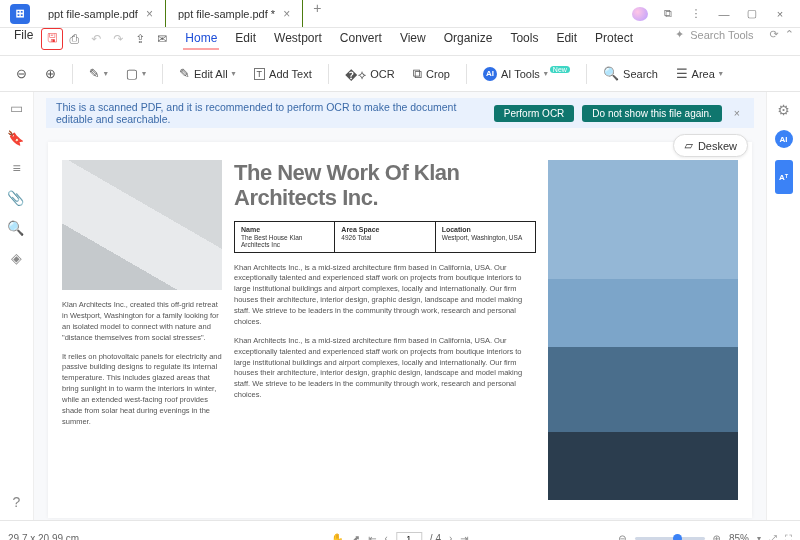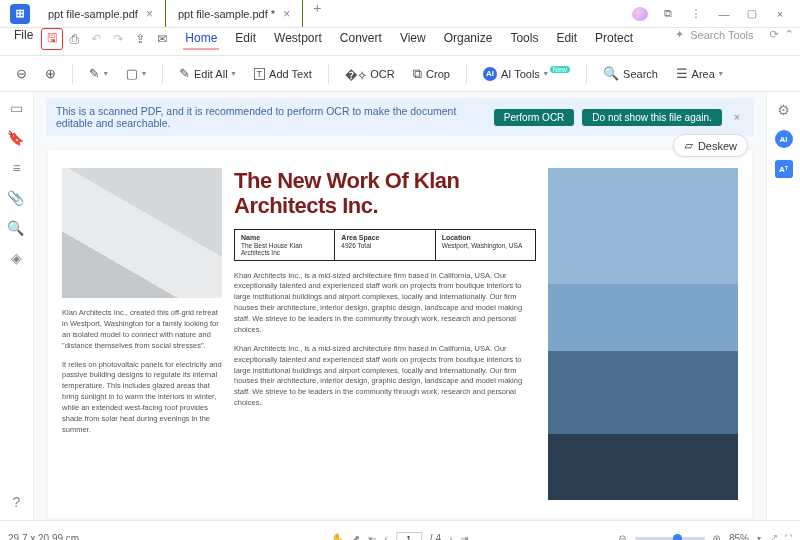--- a/index.html
+++ b/index.html
@@ -27,40 +27,40 @@
 .tbtn .ico{font-size:13px;color:#555}
 .tbtn .caret{font-size:8px;color:#888}
 .ai-dot{width:14px;height:14px;border-radius:50%;background:#2f6fe6;color:#fff;font-size:8px;display:flex;align-items:center;justify-content:center;font-weight:bold}
 .new-badge{font-size:7px;background:#3dd6c4;color:#fff;padding:0 3px;border-radius:6px;margin-left:-2px;margin-top:-8px}
 .vsep{width:1px;height:20px;background:#e2e2e2;margin:0 4px}
 .main{display:flex;height:428px}
 .leftrail{width:34px;border-right:1px solid #eee;display:flex;flex-direction:column;align-items:center;padding-top:8px;gap:14px;color:#888}
 .leftrail span{cursor:pointer;font-size:14px}
 .leftrail .help{margin-top:auto;margin-bottom:10px}
 .canvas-wrap{flex:1;position:relative;background:#f8f9fb;display:flex;flex-direction:column}
-.ocr-bar{margin:6px 12px 0;height:38px;background:#e9f1fd;display:flex;align-items:center;padding:0 10px;font-size:10.5px;color:#3b6aa8;gap:8px}
+.ocr-bar{margin:6px 12px 0;height:30px;background:#e9f1fd;display:flex;align-items:center;padding:0 10px;font-size:10.5px;color:#3b6aa8;gap:8px}
 .ocr-msg{flex:1}
 .ocr-btn{background:#0f766e;color:#fff;padding:3px 10px;border-radius:3px;font-size:10px;cursor:pointer}
 .ocr-close{color:#888;cursor:pointer;padding:0 4px}
 .deskew{position:absolute;top:42px;right:18px;background:#fff;border:1px solid #ddd;border-radius:14px;padding:4px 10px;display:flex;align-items:center;gap:5px;font-size:11px;box-shadow:0 1px 3px rgba(0,0,0,.08);cursor:pointer}
 .page{flex:1;margin:14px 14px 2px;background:#fff;box-shadow:0 0 4px rgba(0,0,0,.06);display:flex;padding:18px 14px;gap:12px;overflow:hidden}
 .col-l{width:160px;display:flex;flex-direction:column;font-size:7.5px;color:#555;line-height:1.4}
 .img-box-l{height:130px;background:linear-gradient(30deg,#c5c9cc 0 30%,#e8eaec 30% 60%,#d5d8da 60%);margin-bottom:10px}
 .col-m{flex:1;display:flex;flex-direction:column}
-.headline{font-size:22px;font-weight:800;letter-spacing:-0.5px;line-height:1.15;color:#7f1d1d;margin-bottom:10px}
+.headline{font-size:22px;font-weight:800;letter-spacing:-0.5px;line-height:1.15;color:#737373;margin-bottom:10px}
 .info-table{display:flex;border:1px solid #222;font-size:6.5px;margin-bottom:10px}
 .info-cell{flex:1;border-right:1px solid #222;padding:4px 6px}
 .info-cell:last-child{border-right:none}
 .info-cell b{display:block;font-size:7px;margin-bottom:1px}
 .para{font-size:7.5px;color:#555;line-height:1.45;margin-bottom:8px}
 .col-r{width:190px}
 .img-box-r{width:100%;height:100%;background:linear-gradient(180deg,#94b7d6 0 35%,#7ca5c9 35% 55%,#4a6e8c 55% 80%,#2b3d4e 80%)}
 .rightrail{width:34px;border-left:1px solid #eee;display:flex;flex-direction:column;align-items:center;padding-top:10px;gap:12px;color:#888}
 .r-ai{width:18px;height:18px;border-radius:50%;background:#3b82f6;color:#fff;font-size:8px;display:flex;align-items:center;justify-content:center;font-weight:bold}
-.r-tr{width:18px;height:18px;border-radius:3px;background:#3b82f6;color:#fff;font-size:8px;display:flex;align-items:center;justify-content:center;font-weight:bold}
+.r-tr{width:18px;height:34px;border-radius:3px;background:#3b82f6;color:#fff;font-size:8px;display:flex;align-items:center;justify-content:center;font-weight:bold}
 .sb-center{position:absolute;left:50%;transform:translateX(-50%);display:flex;align-items:center;gap:8px}
 .status-wrap{position:relative;height:36px;border-top:1px solid #e6e6e6;display:flex;align-items:center;padding:0 8px;font-size:10px;color:#666}
 .sb-left{display:flex;gap:6px}
 .sb-right{margin-left:auto;display:flex;align-items:center;gap:8px}
 .page-input{width:26px;height:14px;border:1px solid #ccc;text-align:center;font-size:9px}
 .slider{width:70px;height:3px;background:#d0d8e6;border-radius:2px;position:relative}
 .slider::after{content:"";position:absolute;left:55%;top:-3px;width:9px;height:9px;border-radius:50%;background:#3b82f6}
 .sbico{cursor:pointer;color:#888}
 </style>
 </head>

